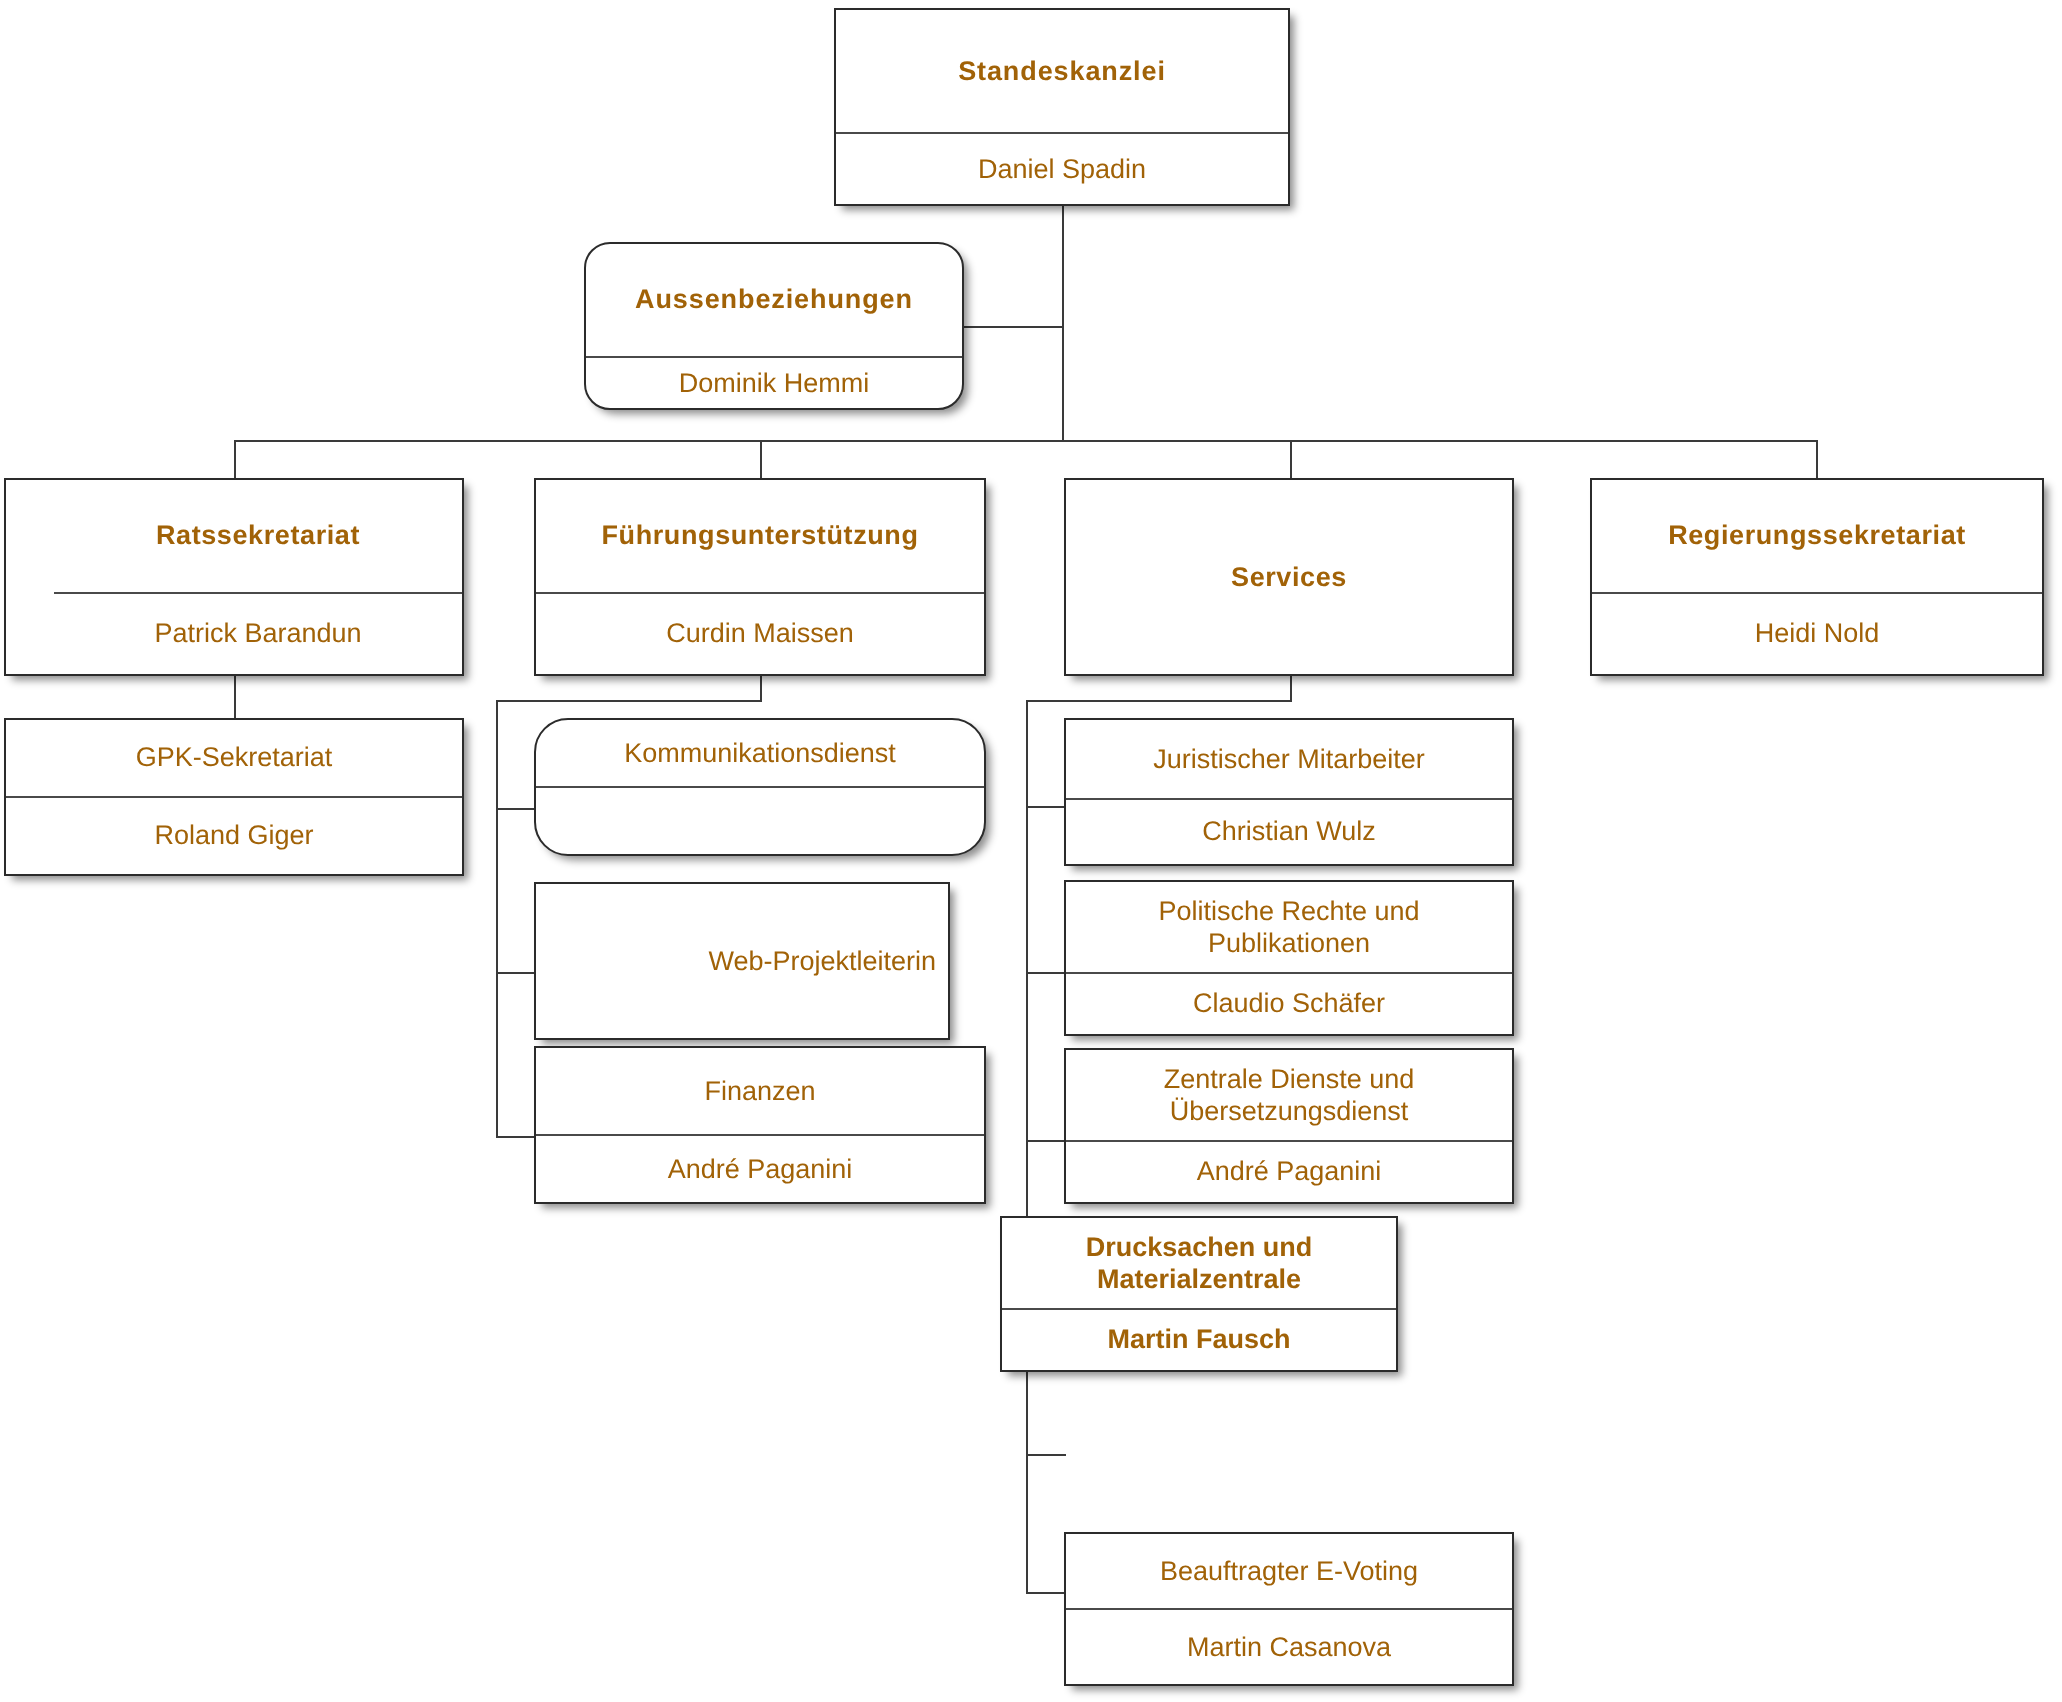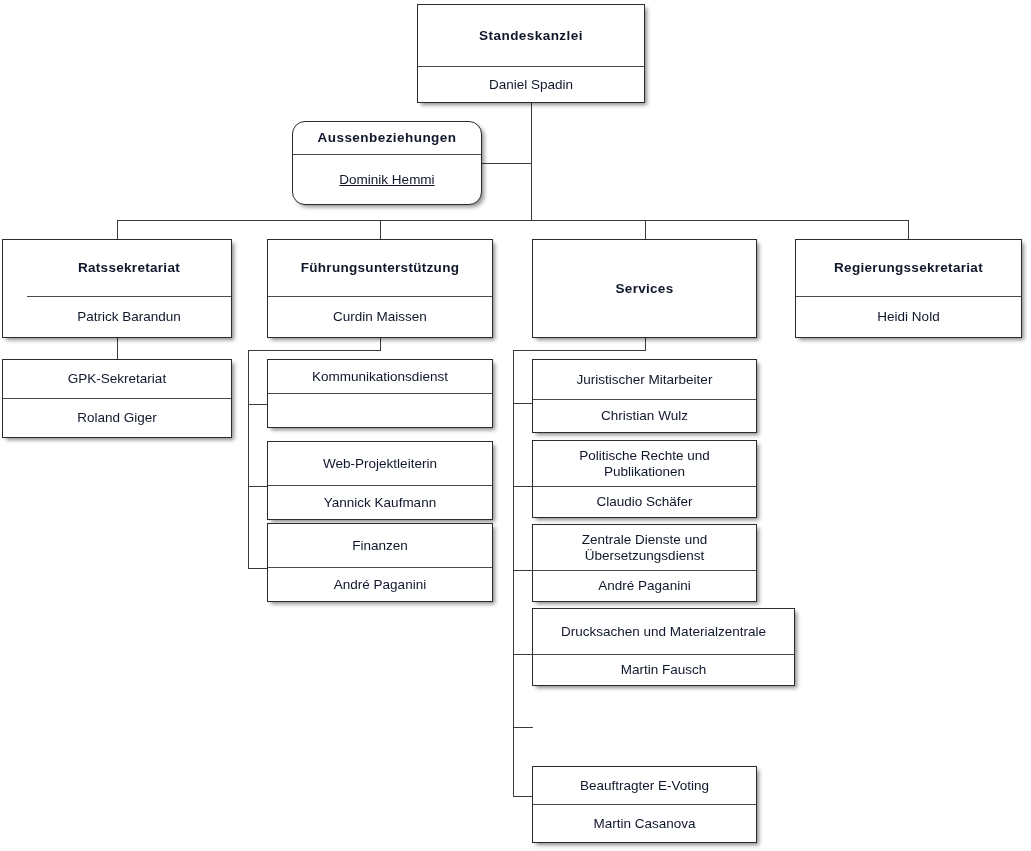--- a/index.html
+++ b/index.html
@@ -33,21 +33,21 @@
   }
   .node.rounded{border-radius:13px;}
 
   .node .title,
   .node .person{
     box-sizing:border-box;
     display:flex;
     align-items:center;
     justify-content:center;
     text-align:center;
-    color:#0f172a;
+    color:#a16207;
     padding:0 6px;
     line-height:1.18;
   }
   .node .title{
     flex:1 1 auto;
     font-size:13.5px;
   }
   .node .person{
     flex:0 0 auto;
     border-top:1px solid #4a4a4a;
@@ -101,43 +101,42 @@
   <div class="line h" style="left:513px;top:727px;width:20px;"></div>
   <div class="line h" style="left:513px;top:796px;width:20px;"></div>
 
   <div class="node root" style="left:417px;top:4px;width:228px;height:99px;">
     <div class="title">Standeskanzlei</div>
     <div class="person" style="height:36px;">Daniel Spadin</div>
   </div>
 
   <div class="node unit rounded" style="left:292px;top:121px;width:190px;height:84px;">
     <div class="title">Aussenbeziehungen</div>
-    <div class="person" style="height:50px;text-decoration:underline;">Dominik Hemmi</div>
+    <div class="person" style="height:26px;">Dominik Hemmi</div>
   </div>
 
   <div class="node dept" style="left:2px;top:239px;width:230px;height:99px;padding-left:24px;">
     <div class="title">Ratssekretariat</div>
     <div class="person" style="height:41px;">Patrick Barandun</div>
   </div>
   <div class="node child" style="left:2px;top:359px;width:230px;height:79px;">
     <div class="title">GPK-Sekretariat</div>
     <div class="person" style="height:39px;">Roland Giger</div>
   </div>
 
   <div class="node dept" style="left:267px;top:239px;width:226px;height:99px;">
     <div class="title">Führungsunterstützung</div>
     <div class="person" style="height:41px;">Curdin Maissen</div>
   </div>
-  <div class="node child" style="left:267px;top:359px;width:226px;height:69px;">
+  <div class="node child" style="left:267px;top:359px;width:226px;height:69px;border-radius:17px;">
     <div class="title">Kommunikationsdienst</div>
     <div class="person" style="height:34px;"></div>
   </div>
-  <div class="node child" style="left:267px;top:441px;width:226px;height:79px;">
+  <div class="node child" style="left:267px;top:441px;width:208px;height:79px;align-items:flex-end;">
     <div class="title">Web-Projektleiterin</div>
-    <div class="person" style="height:34px;">Yannick Kaufmann</div>
   </div>
   <div class="node child" style="left:267px;top:523px;width:226px;height:79px;">
     <div class="title">Finanzen</div>
     <div class="person" style="height:34px;">André Paganini</div>
   </div>
 
   <div class="node dept" style="left:532px;top:239px;width:225px;height:99px;gap:40px;">
     <div class="title">Services</div>
   </div>
   <div class="node child" style="left:532px;top:359px;width:225px;height:74px;">
@@ -145,21 +144,21 @@
     <div class="person" style="height:33px;">Christian Wulz</div>
   </div>
   <div class="node child" style="left:532px;top:440px;width:225px;height:78px;">
     <div class="title">Politische Rechte und Publikationen</div>
     <div class="person" style="height:31px;">Claudio Schäfer</div>
   </div>
   <div class="node child" style="left:532px;top:524px;width:225px;height:78px;">
     <div class="title">Zentrale Dienste und Übersetzungsdienst</div>
     <div class="person" style="height:31px;">André Paganini</div>
   </div>
-  <div class="node child" style="left:532px;top:608px;width:263px;height:78px;">
+  <div class="node child" style="left:500px;top:608px;width:199px;height:78px;font-weight:bold;">
     <div class="title">Drucksachen und Materialzentrale</div>
     <div class="person" style="height:31px;">Martin Fausch</div>
   </div>
   <div class="node child" style="left:532px;top:766px;width:225px;height:77px;">
     <div class="title">Beauftragter E-Voting</div>
     <div class="person" style="height:38px;">Martin Casanova</div>
   </div>
 
   <div class="node dept" style="left:795px;top:239px;width:227px;height:99px;">
     <div class="title">Regierungssekretariat</div>

